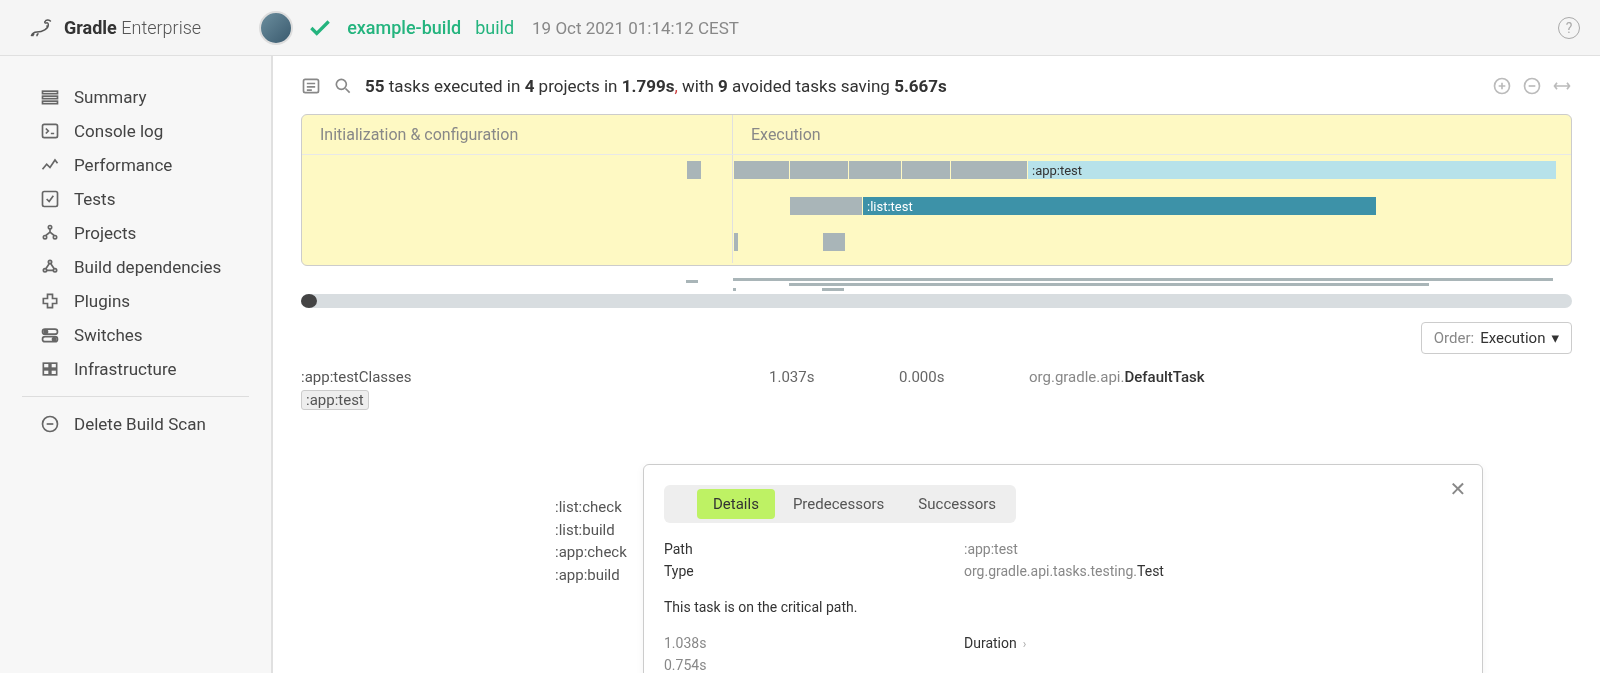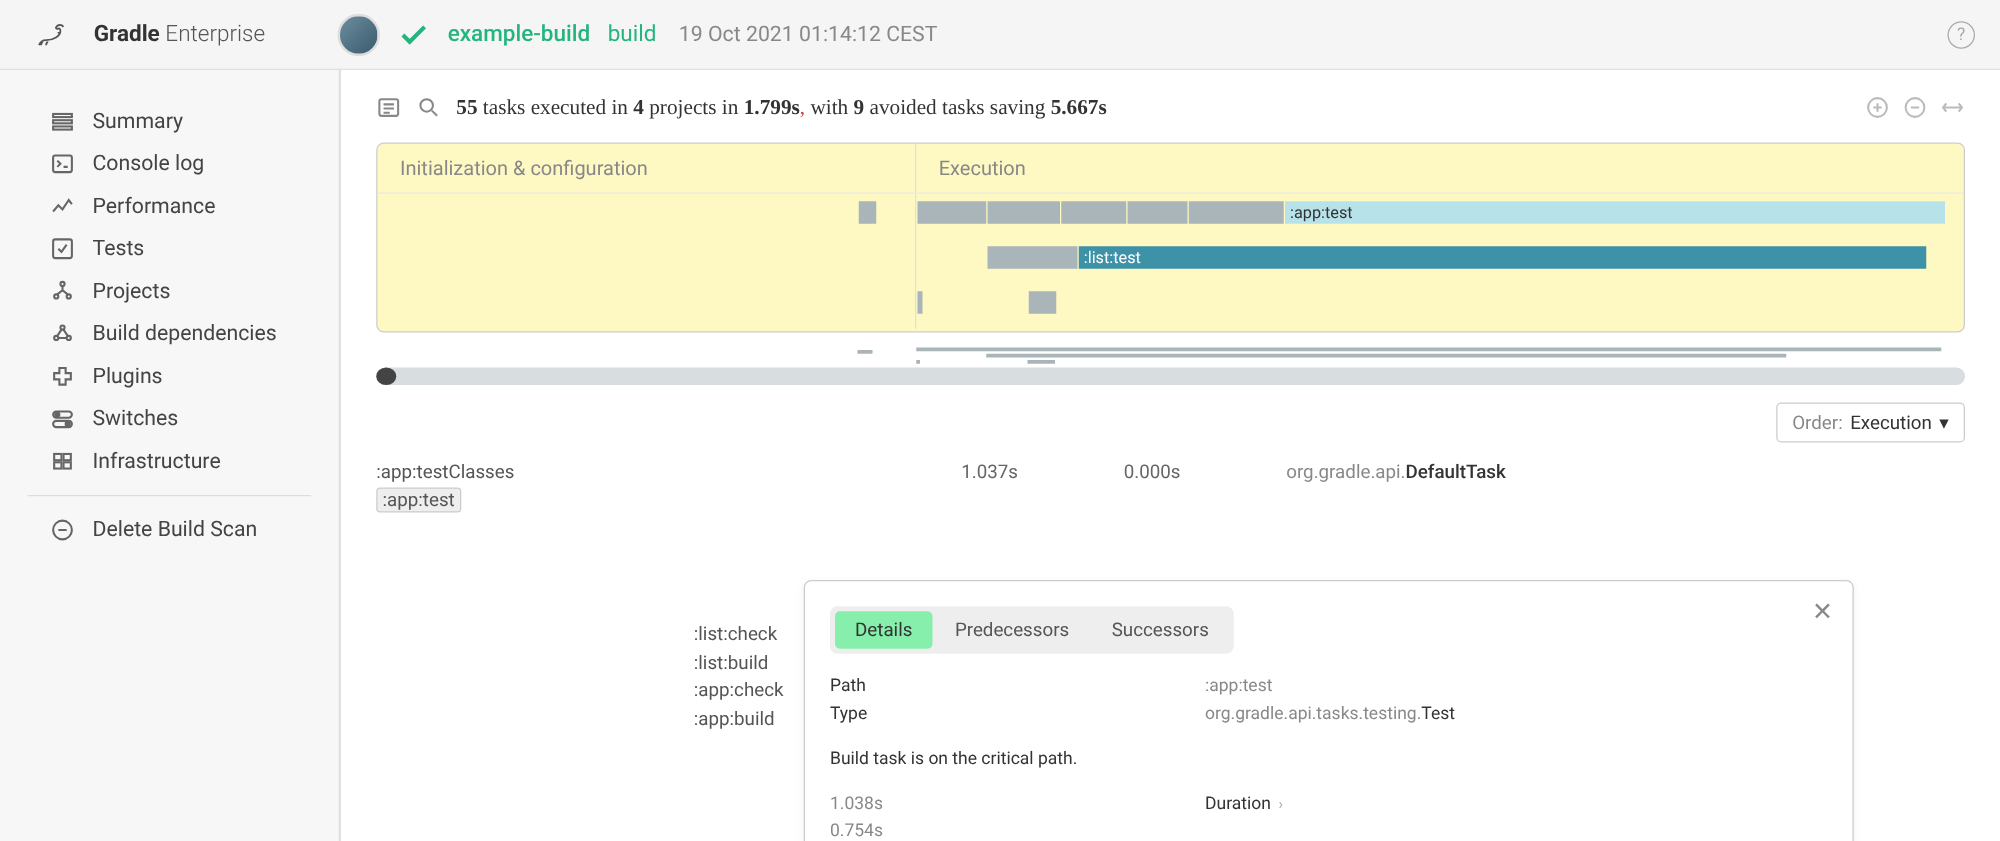--- a/index.html
+++ b/index.html
@@ -16,21 +16,21 @@
       height: 56px;
       background: #f5f5f5;
       border-bottom: 1px solid #e0e0e0;
       display: flex;
       align-items: center;
       padding: 0 20px 0 28px;
     }
     .logo {
       display: flex;
       align-items: center;
-      gap: 21px;
+      gap: 10px;
       color: #333;
       font-size: 18px;
     }
     .logo-elephant {
       width: 26px;
       height: 22px;
     }
     .logo strong { font-weight: 700; }
     .logo span.ent { font-weight: 300; color: #555; }
     .build-meta {
@@ -95,21 +95,20 @@
       overflow: auto;
       position: relative;
     }
     .summary-bar {
       display: flex;
       align-items: center;
       gap: 12px;
       padding: 20px 28px 18px;
       font-size: 17px;
       color: #333;
-      font-family: Liberation Serif, serif;
     }
     .summary-bar .tool-icon { width: 20px; height: 20px; color: #888; cursor: pointer; }
     .summary-text { }
     .summary-text strong { font-weight: 700; }
     .summary-text .comma { color: #c44; }
     .right-tools {
       margin-left: auto;
       display: flex;
       gap: 10px;
       color: #bbb;
@@ -240,21 +239,21 @@
       margin-top: 20px;
       gap: 2px;
     }
     .tab {
       padding: 6px 16px;
       border-radius: 4px;
       cursor: pointer;
       color: #555;
       font-size: 15px;
     }
-    .tab.active { background: #86efac; color: #333; }
+    .tab.active { background: #bef264; color: #333; margin-left: 29px; }
     .kv {
       display: grid;
       grid-template-columns: 300px 1fr;
       margin-top: 18px;
       gap: 6px 0;
     }
     .kv .k { color: #333; }
     .kv .v { color: #888; }
     .kv .v .bold { color: #333; }
     .critical-note { margin-top: 20px; color: #333; }
@@ -411,21 +410,21 @@
 
         <div class="tl-bar grey" style="left:385px;top:6px;width:14px;"></div>
         <div class="tl-bar grey" style="left:432px;top:6px;width:55px;"></div>
         <div class="tl-bar grey" style="left:488px;top:6px;width:58px;"></div>
         <div class="tl-bar grey" style="left:547px;top:6px;width:52px;"></div>
         <div class="tl-bar grey" style="left:600px;top:6px;width:48px;"></div>
         <div class="tl-bar grey" style="left:649px;top:6px;width:76px;"></div>
         <div class="tl-bar light" style="left:726px;top:6px;width:528px;">:app:test</div>
 
         <div class="tl-bar grey" style="left:488px;top:42px;width:72px;"></div>
-        <div class="tl-bar teal" style="left:561px;top:42px;width:678px;">:list:test</div>
+        <div class="tl-bar teal" style="left:561px;top:42px;width:513px;">:list:test</div>
 
         <div class="tl-bar grey" style="left:432px;top:78px;width:3px;"></div>
         <div class="tl-bar grey" style="left:521px;top:78px;width:22px;"></div>
       </div>
     </div>
 
     <div class="mini-map">
       <div class="mm-bar" style="left:385px;width:12px;"></div>
       <div class="mm-bar" style="left:432px;width:820px;top:2px;"></div>
       <div class="mm-bar" style="left:488px;width:640px;top:7px;"></div>
@@ -468,21 +467,21 @@
         <div class="tab active">Details</div>
         <div class="tab">Predecessors</div>
         <div class="tab">Successors</div>
       </div>
       <div class="kv">
         <div class="k">Path</div>
         <div class="v">:app:test</div>
         <div class="k">Type</div>
         <div class="v"><span>org.gradle.api.tasks.testing.</span><span class="bold">Test</span></div>
       </div>
-      <div class="critical-note">Build task is on the critical path.</div>
+      <div class="critical-note">This task is on the critical path.</div>
       <div class="kv" style="margin-top:20px;">
         <div class="v">1.038s</div>
         <div class="k"><span>Duration</span><span class="chev">›</span></div>
         <div class="v">0.754s</div>
       </div>
     </div>
   </div>
 </div>
 
 </body></html>

